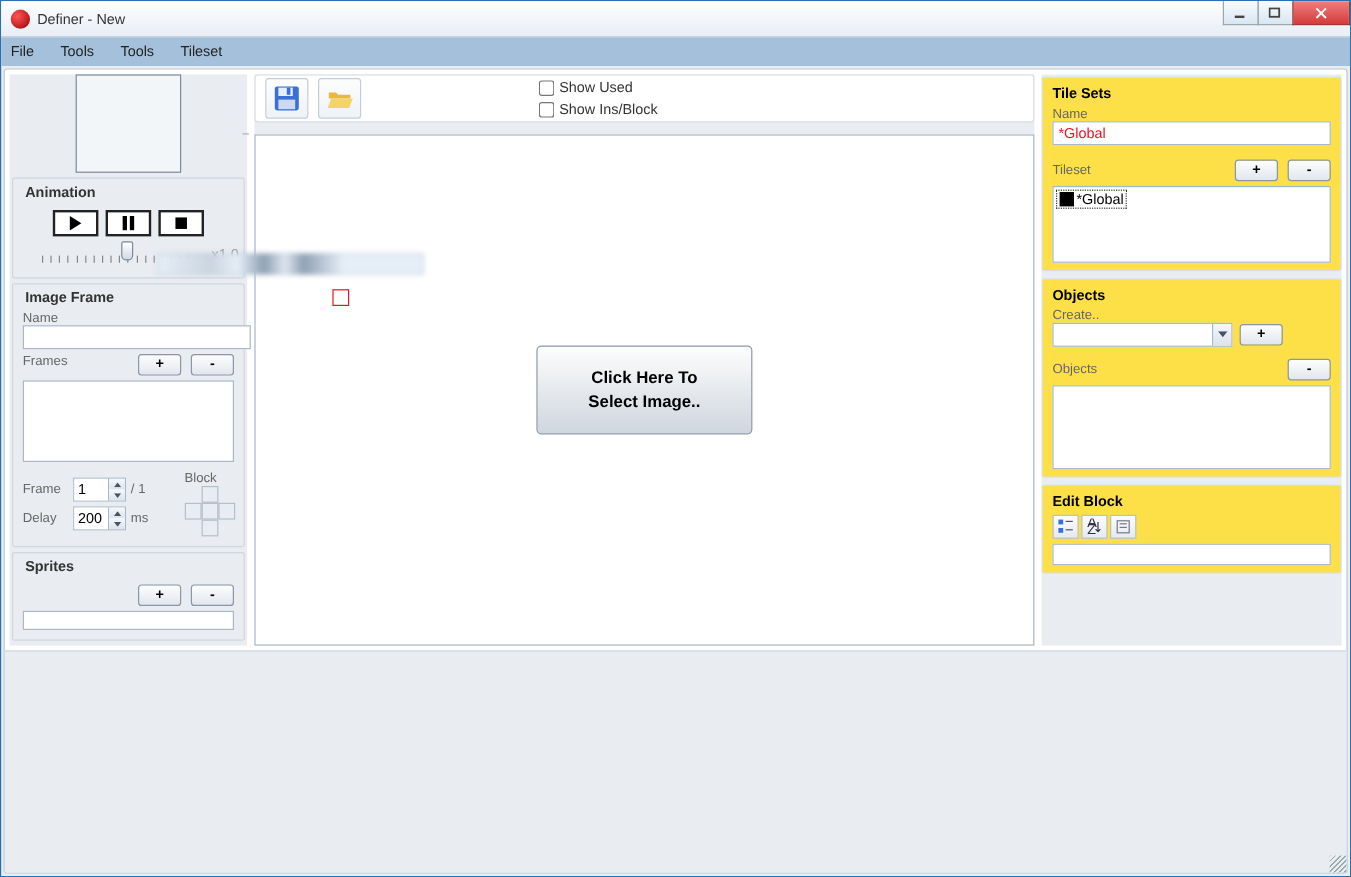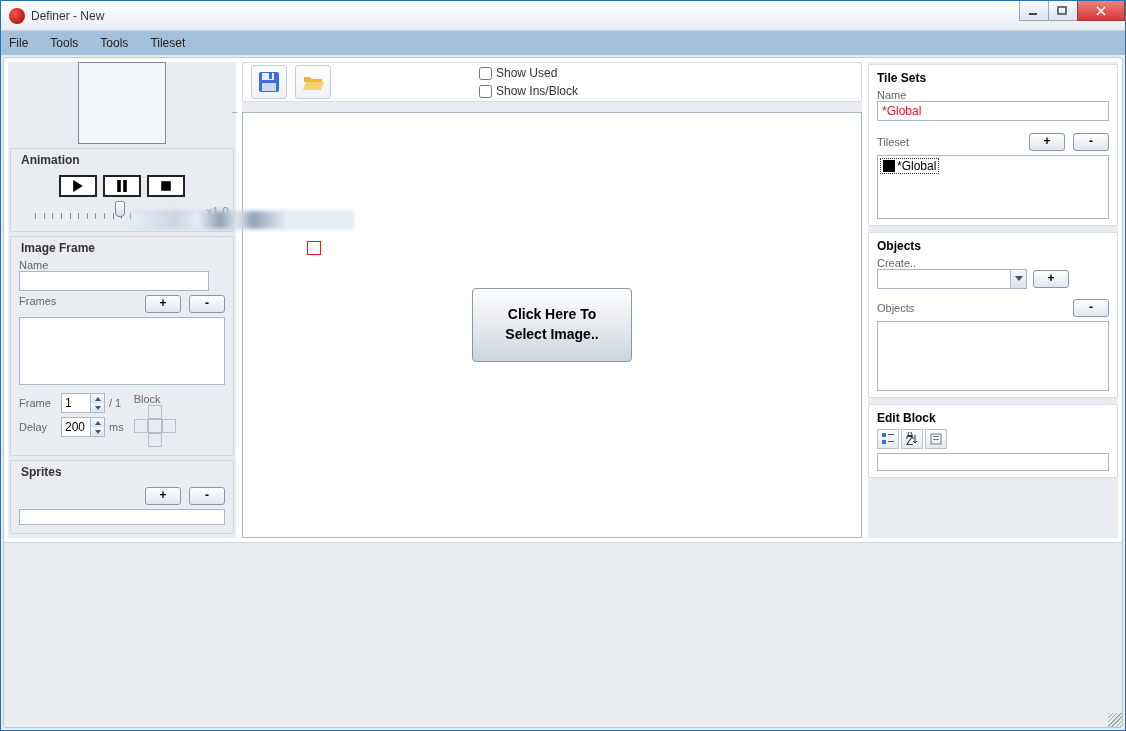--- a/index.html
+++ b/index.html
@@ -14,21 +14,21 @@
 .win-btn { width: 30px; height: 20px; border: 1px solid #9aa; border-top: none; background: linear-gradient(#f7fbff,#d9e6f2); display: flex; align-items: center; justify-content: center; margin-left: -1px; }
 .win-btn.close { width: 48px; background: linear-gradient(#f07f7f,#d43b3b); border-color: #a33; color: #fff; border-top-right-radius: 0; }
 .win-btn svg { width: 12px; height: 10px; }
 .win-btn.close svg { width: 14px; height: 10px; }
 
 .menubar { height: 24px; background: #a5c0db; display: flex; align-items: center; padding: 0 8px; gap: 22px; }
 .menubar span { color: #222; cursor: default; }
 
 .client { flex: 1; background: #fff; border: 1px solid #bfc8d2; margin: 2px; display: flex; flex-direction: column; border-radius: 3px; }
 .workarea { flex: 0 0 480px; display: flex; padding: 4px; gap: 6px; }
-.leftcol { width: 228px; background: #e9edf1; display: flex; flex-direction: column; }
+.leftcol { width: 198px; background: #e9edf1; display: flex; flex-direction: column; }
 .centercol { flex: 1; display: flex; flex-direction: column; background: #e9edf1; }
 .rightcol { width: 250px; background: #e9edf1; display: flex; flex-direction: column; gap: 6px; padding-top: 2px;}
 
 .footer { flex: 1; background: #e9edf1; border-top: 1px solid #d0d6dd; }
 .resize-grip { position: absolute; right: 4px; bottom: 4px; width: 14px; height: 14px; background: repeating-linear-gradient(135deg, #9aa 0 1px, transparent 1px 3px); }
 
 .preview-box { width: 88px; height: 82px; border: 1px solid #7a8a9a; background: #f3f6f9; margin: 0 auto 4px auto; }
 
 .group { border: 1px solid #d0d6dd; border-radius: 2px; padding: 4px 8px 8px 8px; margin: 0 2px 4px 2px; position: relative; background: #e9edf1; }
 .group-title { font-weight: bold; color: #333; background: #e9edf1; display: inline-block; margin: -12px 0 4px 0; padding: 0 2px; position: relative; top: -4px; }
@@ -67,24 +67,24 @@
 .toolbar-center { height: 40px; background: #fff; border: 1px solid #d8dee5; border-radius: 3px; display: flex; align-items: center; padding: 15px 8px; gap: 8px; }
 .icon-btn { width: 36px; height: 34px; border: 1px solid #c4cdd8; border-radius: 3px; background: linear-gradient(#fdfdfd,#eef2f6); display: flex; align-items: center; justify-content: center; }
 .chk-row { display: flex; flex-direction: column; gap: 4px; margin-left: 140px; }
 .chk { display: flex; align-items: center; gap: 4px; font-family: 'Courier New', monospace; font-size: 12px; color: #333; }
 .chk input { width: 13px; height: 13px; }
 
 .canvas-wrap { flex: 1; margin-top: 6px; position: relative; }
 .canvas-border { position: absolute; inset: 4px 0 0 0; border: 1px solid #a9b7c7; background: #fff; }
 .ruler-marker { position: absolute; top: -2px; left: -10px; color: #999; font-size: 10px; }
 .red-box { position: absolute; width: 14px; height: 14px; border: 1px solid #e12; left: 64px; top: 128px; }
-.select-img-btn { position: absolute; left: 50%; top: 50%; transform: translate(-50%,-50%); width: 160px; height: 74px; border: 1px solid #8a97a6; border-radius: 4px; background: linear-gradient(#fdfdfd,#cfd6de); display: flex; align-items: center; justify-content: center; text-align: center; font-weight: bold; font-size: 14px; white-space: pre; line-height: 1.4; }
-
-
-.r-section { border: 1px solid #d8dee5; border-radius: 2px; padding: 6px 8px; background: #ffffff; }
+.select-img-btn { position: absolute; left: 50%; top: 50%; transform: translate(-50%,-50%); width: 180px; height: 74px; border: 1px solid #8a97a6; border-radius: 4px; background: linear-gradient(#fdfdfd,#cfd6de); display: flex; align-items: center; justify-content: center; text-align: center; font-weight: bold; font-size: 14px; white-space: pre; line-height: 1.4; }
+
+
+.r-section { border: 1px solid #d8dee5; border-radius: 2px; padding: 6px 8px; background: #fde047; }
 .r-title { font-weight: bold; margin-bottom: 4px; }
 .r-name-field { width: 100%; height: 20px; border: 1px solid #a9b7c7; background: #fff; color: #e12; padding: 0 4px; }
 .tileset-list { height: 64px; border: 1px solid #a9b7c7; background: #fff; margin-top: 2px; padding: 2px; }
 .tileset-item { border: 1px dotted #333; display: inline-flex; align-items: center; padding: 0 2px; }
 .tileset-item .sw { width: 12px; height: 12px; background: #000; margin-right: 2px; }
 
 .dropdown { width: 150px; height: 20px; border: 1px solid #a9b7c7; background: #fff; display: inline-flex; align-items: center; justify-content: flex-end; }
 .dropdown .arrow { width: 16px; height: 18px; border-left: 1px solid #a9b7c7; background: linear-gradient(#f5f8fb,#dbe3ec); display: flex; align-items: center; justify-content: center; }
 .objects-list { height: 70px; border: 1px solid #a9b7c7; background: #fff; margin-top: 2px; }
 
@@ -187,21 +187,21 @@
           <span class="group-title group-legend">Image Frame</span>
           <div class="small-label">Name</div>
           <input class="textfield" style="width: 190px;" value="">
           <div class="row-pm" style="align-items:flex-start">
             <span class="small-label" style="margin-right:auto">Frames</span>
             <div class="pm-btn">+</div>
             <div class="pm-btn">-</div>
           </div>
           <div class="listboxy" style="height:68px"></div>
 
-          <div style="display:flex; gap:10px; margin-top:8px; align-items:flex-start">
+          <div style="display:flex; gap:30px; margin-top:8px; align-items:center">
             <div style="display:flex; flex-direction:column; gap:4px">
               <div class="frame-row">
                 <span class="small-label" style="width:38px">Frame</span>
                 <div class="spinner">
                   <input value="1" style="">
                   <div class="spin-arrows">
                       <div>
                         <svg viewBox="0 0 6 4">
                           <polygon points="0,4 3,0 6,4" fill="#456"></polygon>
                         </svg>

